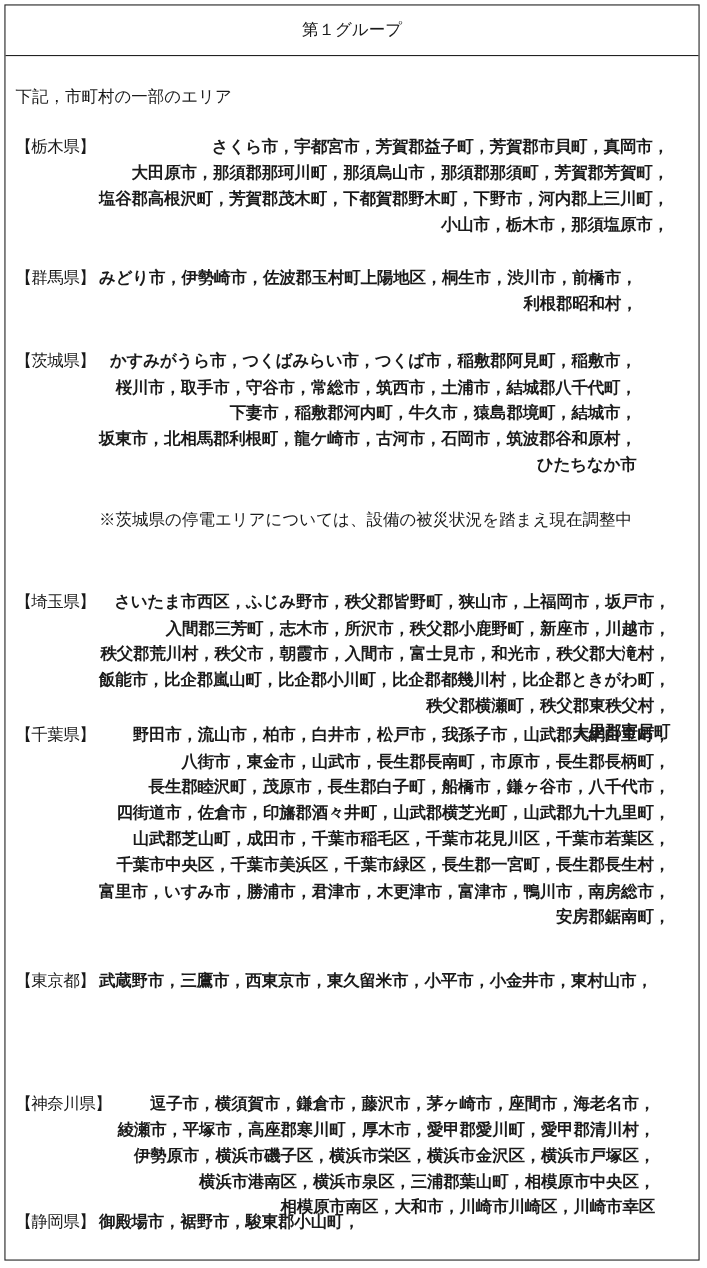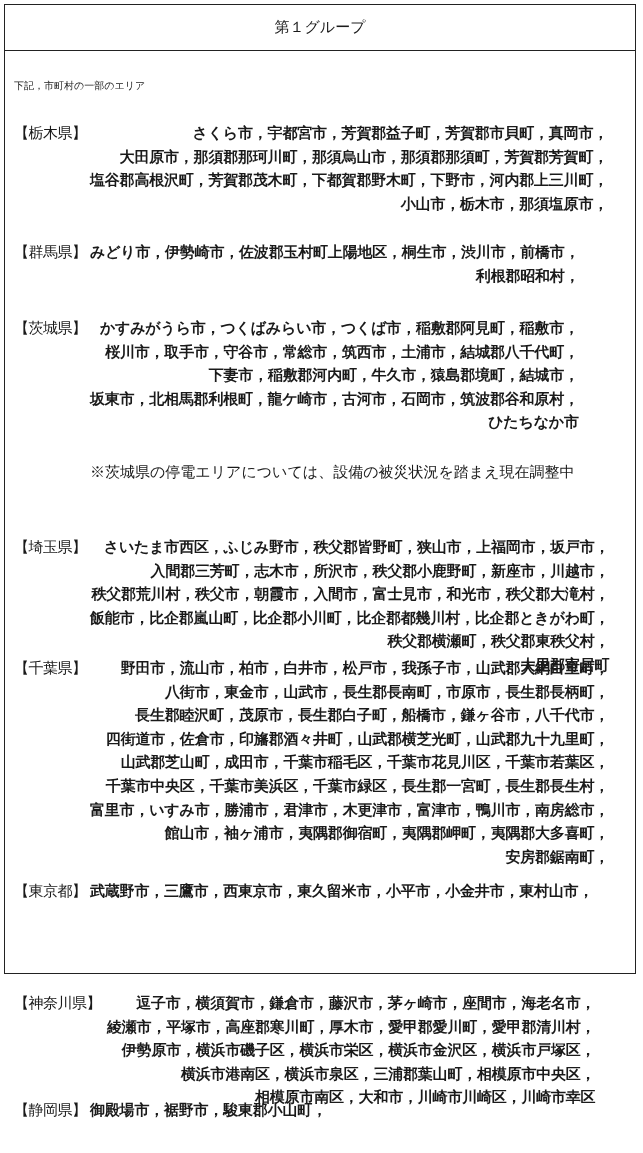--- a/index.html
+++ b/index.html
@@ -1,23 +1,23 @@
 <!DOCTYPE html>
 <html><head>
   <meta charset="utf-8">
   <style>
     html, body { margin: 0; padding: 0; background: #ffffff; }
     body { width: 643px; height: 1153px; position: relative; overflow: hidden;
            font-family: "DejaVu Serif", "Liberation Serif", serif; color: #1a1a1a; }
-    .frame { position: absolute; left: 4px; top: 4px; width: 632px; height: 970px;
+    .frame { position: absolute; left: 4px; top: 4px; width: 632px; height: 1142px;
              border: 1.5px solid #222; box-sizing: border-box; }
     .header { height: 45px; border-bottom: 1.5px solid #222; display: flex;
               align-items: center; justify-content: center; font-size: 15px; }
     .body { position: relative; }
-    .intro { position: absolute; left: 9px; top: 28px; font-size: 10px; white-space: nowrap; }
+    .intro { position: absolute; left: 9px; top: 28px; font-size: 15px; white-space: nowrap; }
     .section { position: absolute; left: 9px; font-size: 15px; line-height: 23.6px; text-align: right; }
     .section .label { position: absolute; left: 0; top: 0; white-space: nowrap; letter-spacing: -0.5px; }
     .section .lines { margin-left: 76px; white-space: nowrap; font-weight: bold; }
     .section.wide .lines { margin-left: 93px; }
     .line { display: block; letter-spacing: -0.2px; }
     .note { position: absolute; left: 85px; font-size: 15px; white-space: nowrap; }
   </style>
 </head>
 <body>
 
@@ -73,21 +73,20 @@
     <div class="section" style="top:606px;">
       <span class="label">【千葉県】</span>
       <div class="lines">
         <span class="line">野田市，流山市，柏市，白井市，松戸市，我孫子市，山武郡大網白里町，</span>
         <span class="line">八街市，東金市，山武市，長生郡長南町，市原市，長生郡長柄町，</span>
         <span class="line">長生郡睦沢町，茂原市，長生郡白子町，船橋市，鎌ヶ谷市，八千代市，</span>
         <span class="line">四街道市，佐倉市，印旛郡酒々井町，山武郡横芝光町，山武郡九十九里町，</span>
         <span class="line">山武郡芝山町，成田市，千葉市稲毛区，千葉市花見川区，千葉市若葉区，</span>
         <span class="line">千葉市中央区，千葉市美浜区，千葉市緑区，長生郡一宮町，長生郡長生村，</span>
         <span class="line">富里市，いすみ市，勝浦市，君津市，木更津市，富津市，鴨川市，南房総市，</span>
-        <span class="line">館山市，袖ヶ浦市，夷隅郡御宿町，夷隅郡岬町，夷隅郡大多喜町，</span>
         <span class="line">安房郡鋸南町，</span>
       </div>
     </div>
 
     <div class="section" style="top:829px;">
       <span class="label">【東京都】</span>
       <div class="lines">
         <span class="line">武蔵野市，三鷹市，西東京市，東久留米市，小平市，小金井市，東村山市，</span>
       </div>
     </div>

